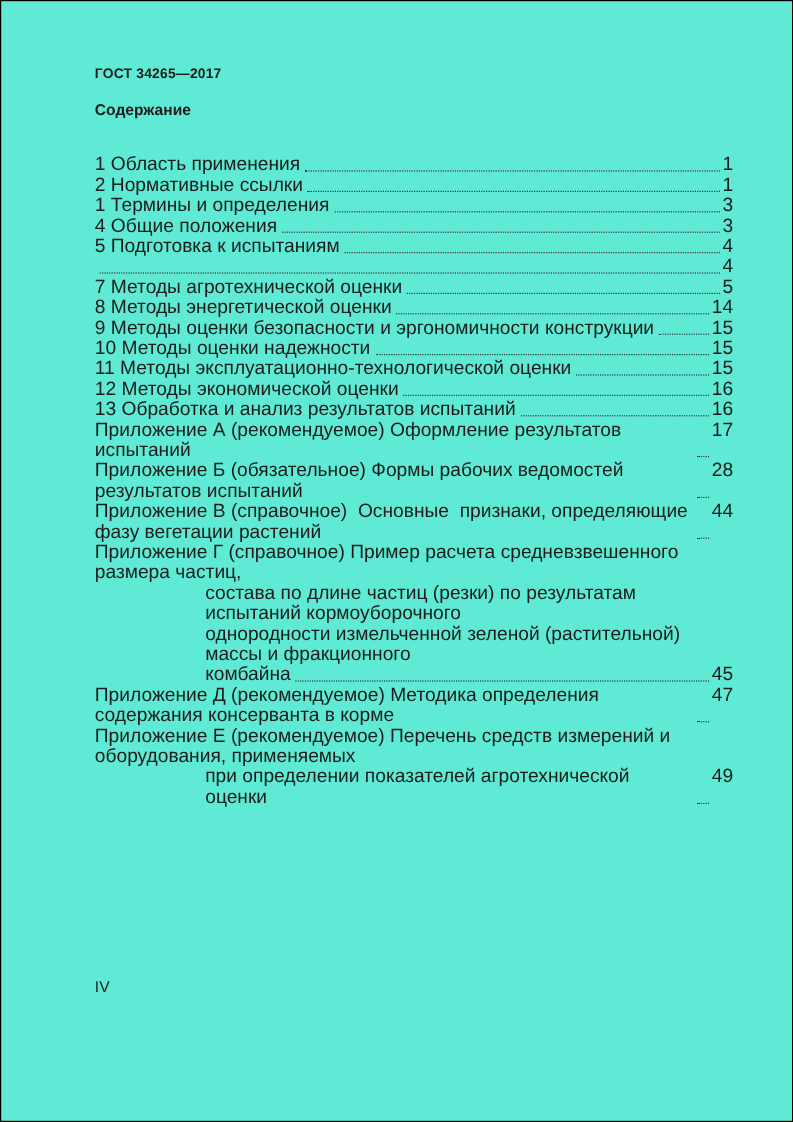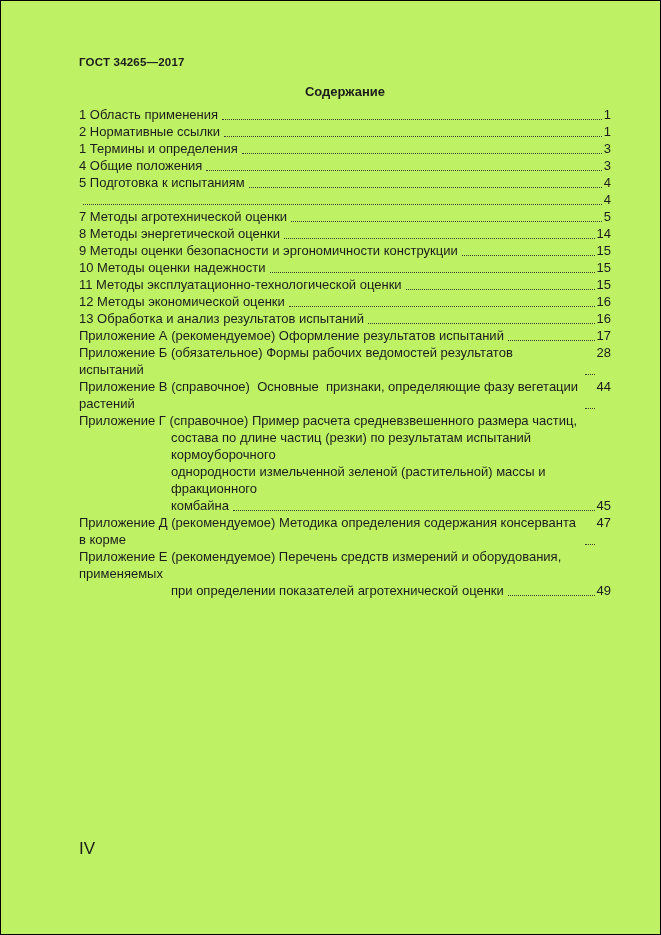--- a/index.html
+++ b/index.html
@@ -7,57 +7,56 @@
   html, body { background: #ffffff; }
   body {
     font-family: "Liberation Sans", sans-serif;
     color: #1c1c1c;
     -webkit-font-smoothing: antialiased;
   }
   .page {
     position: relative;
     width: 661px;
     height: 935px;
-    background: #bef264;
+    background: #5eead4;
     border: 1px solid #000000;
     padding: 55px 49px 0 78px;
     overflow: hidden;
   }
   .doc-header {
     font-weight: bold;
     font-size: 11.5px;
     letter-spacing: 0.2px;
   }
   .doc-title {
     font-weight: bold;
     font-size: 13px;
-    text-align: center;
     margin-top: 16px;
   }
   .toc {
-    margin-top: 7px;
-    font-size: 13px;
+    margin-top: 30px;
+    font-size: 16px;
     line-height: 17px;
   }
   .toc-entry { width: 100%; }
   .toc-line { display: flex; width: 100%; }
   .toc-cont { padding-left: 92px; }
   .toc-text { white-space: pre-wrap; }
   .toc-dots {
     flex: 1 1 auto;
     min-width: 10px;
     border-bottom: 1.5px dotted #3a3a3a;
     margin: 0 2px 3px 4px;
   }
   .toc-page { white-space: nowrap; }
   .doc-footer {
     position: absolute;
     left: 78px;
-    top: 838px;
-    font-size: 17px;
+    top: 814px;
+    font-size: 13px;
   }
 </style>
 </head>
 <body>
 
 <div class="page">
   <div class="doc-header">ГОСТ 34265—2017</div>
 
   <div class="doc-title">Содержание</div>
 

